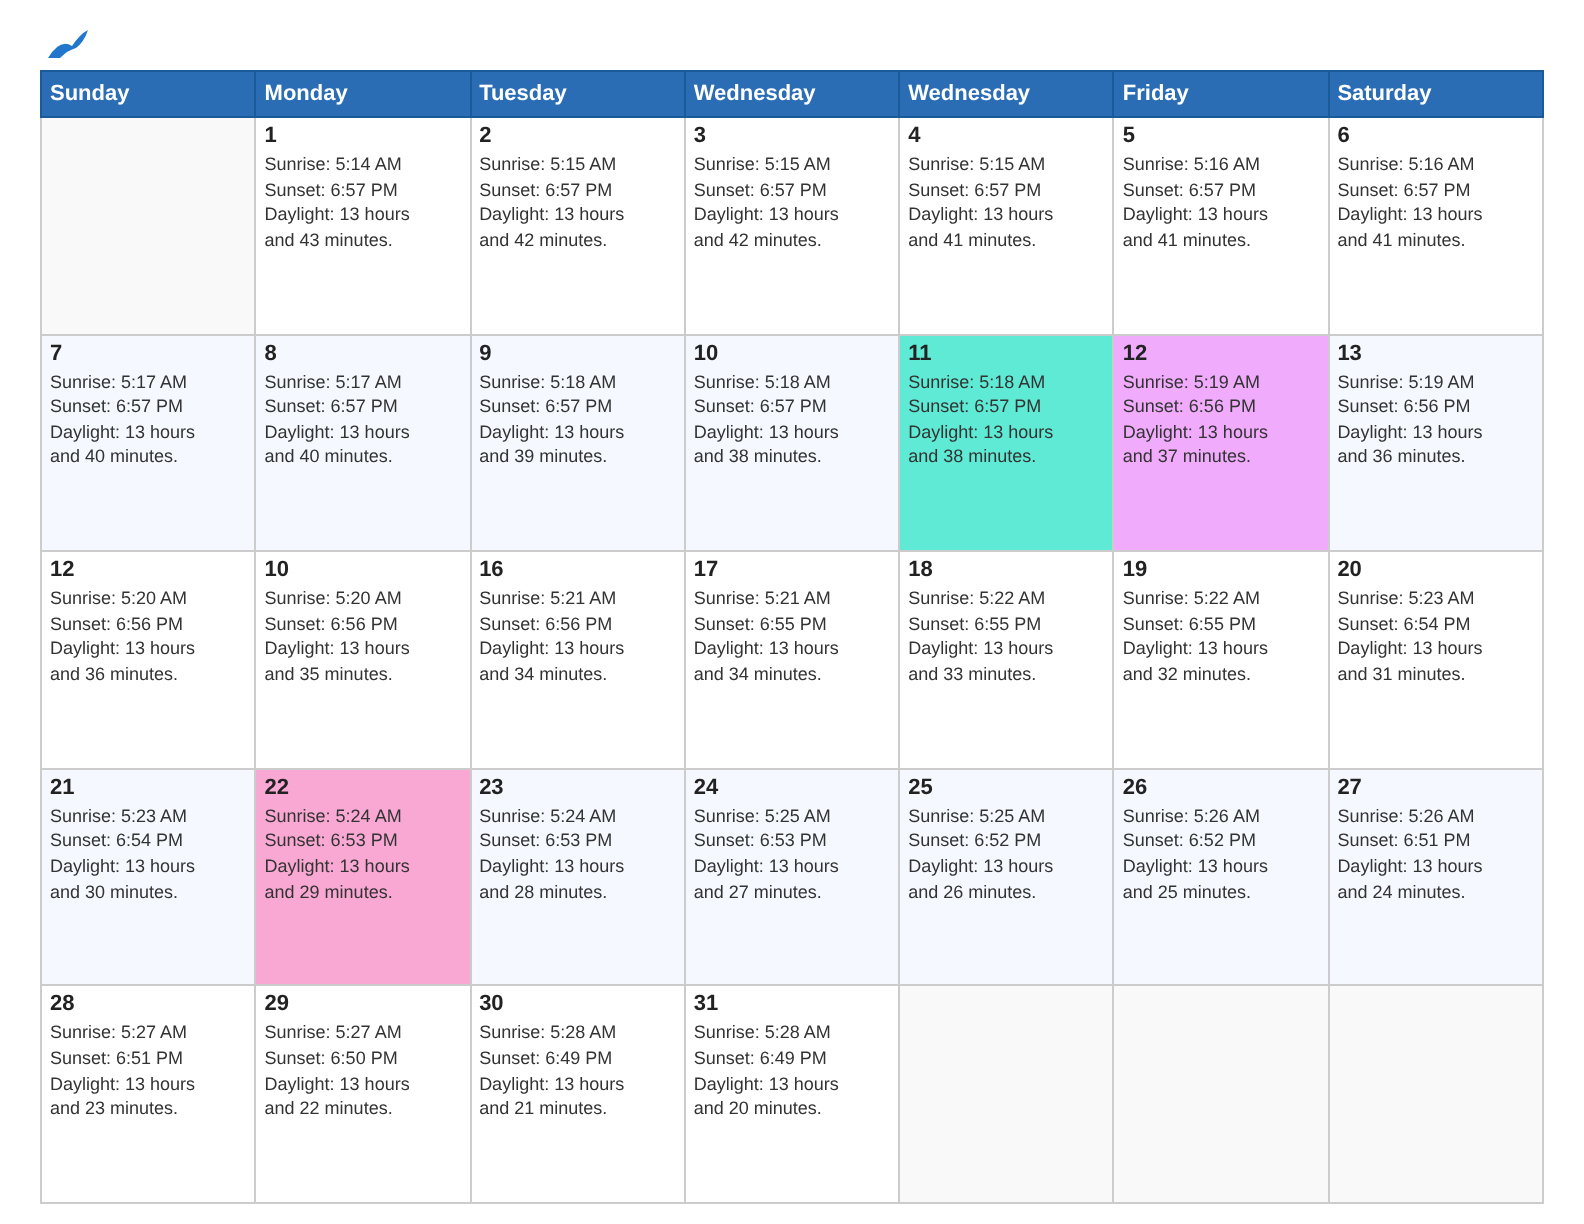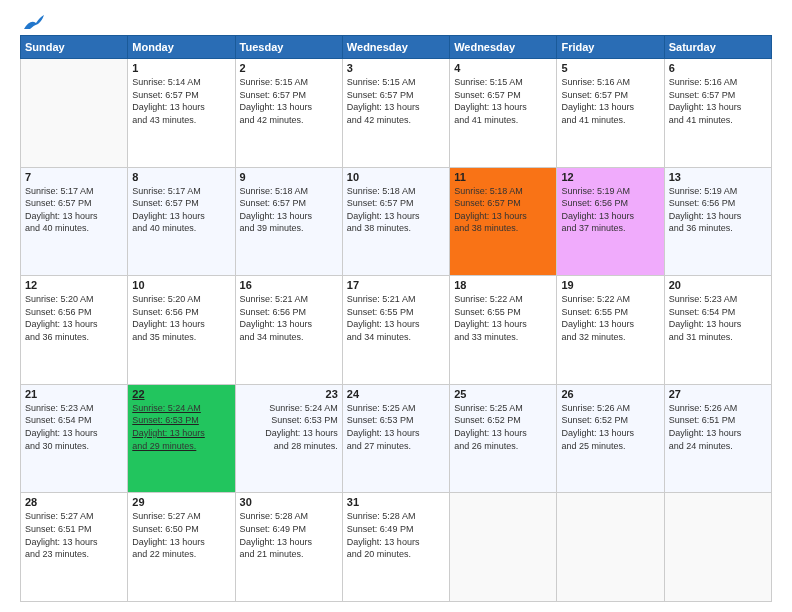--- a/index.html
+++ b/index.html
@@ -185,21 +185,21 @@
 Daylight: 13 hours
 and 39 minutes.</div>
           </td>
           <td style="background: rgb(245, 248, 255); margin-left: 12px;">
             <span class="day-number">10</span>
             <div class="day-info" style="white-space: pre-line;">Sunrise: 5:18 AM
 Sunset: 6:57 PM
 Daylight: 13 hours
 and 38 minutes.</div>
           </td>
-          <td style="background: #f97316;">
+          <td style="background: #5eead4;">
             <span class="day-number">11</span>
             <div class="day-info" style="white-space: pre-line;">Sunrise: 5:18 AM
 Sunset: 6:57 PM
 Daylight: 13 hours
 and 38 minutes.</div>
           </td>
           <td style="background: #f0abfc;">
             <span class="day-number">12</span>
             <div class="day-info" style="white-space: pre-line;">Sunrise: 5:19 AM
 Sunset: 6:56 PM
@@ -266,28 +266,28 @@
           </td>
         </tr>
         <tr>
           <td style="background: rgb(245, 248, 255);">
             <span class="day-number">21</span>
             <div class="day-info" style="white-space: pre-line;">Sunrise: 5:23 AM
 Sunset: 6:54 PM
 Daylight: 13 hours
 and 30 minutes.</div>
           </td>
-          <td style="background: #22c55e; text-decoration: underline;">
+          <td style="background: #f9a8d4;">
             <span class="day-number">22</span>
             <div class="day-info" style="white-space: pre-line;">Sunrise: 5:24 AM
 Sunset: 6:53 PM
 Daylight: 13 hours
 and 29 minutes.</div>
           </td>
-          <td style="background: rgb(245, 248, 255); text-align: right;">
+          <td style="background: rgb(245, 248, 255);">
             <span class="day-number">23</span>
             <div class="day-info" style="white-space: pre-line;">Sunrise: 5:24 AM
 Sunset: 6:53 PM
 Daylight: 13 hours
 and 28 minutes.</div>
           </td>
           <td style="background: rgb(245, 248, 255);">
             <span class="day-number">24</span>
             <div class="day-info" style="white-space: pre-line;">Sunrise: 5:25 AM
 Sunset: 6:53 PM

